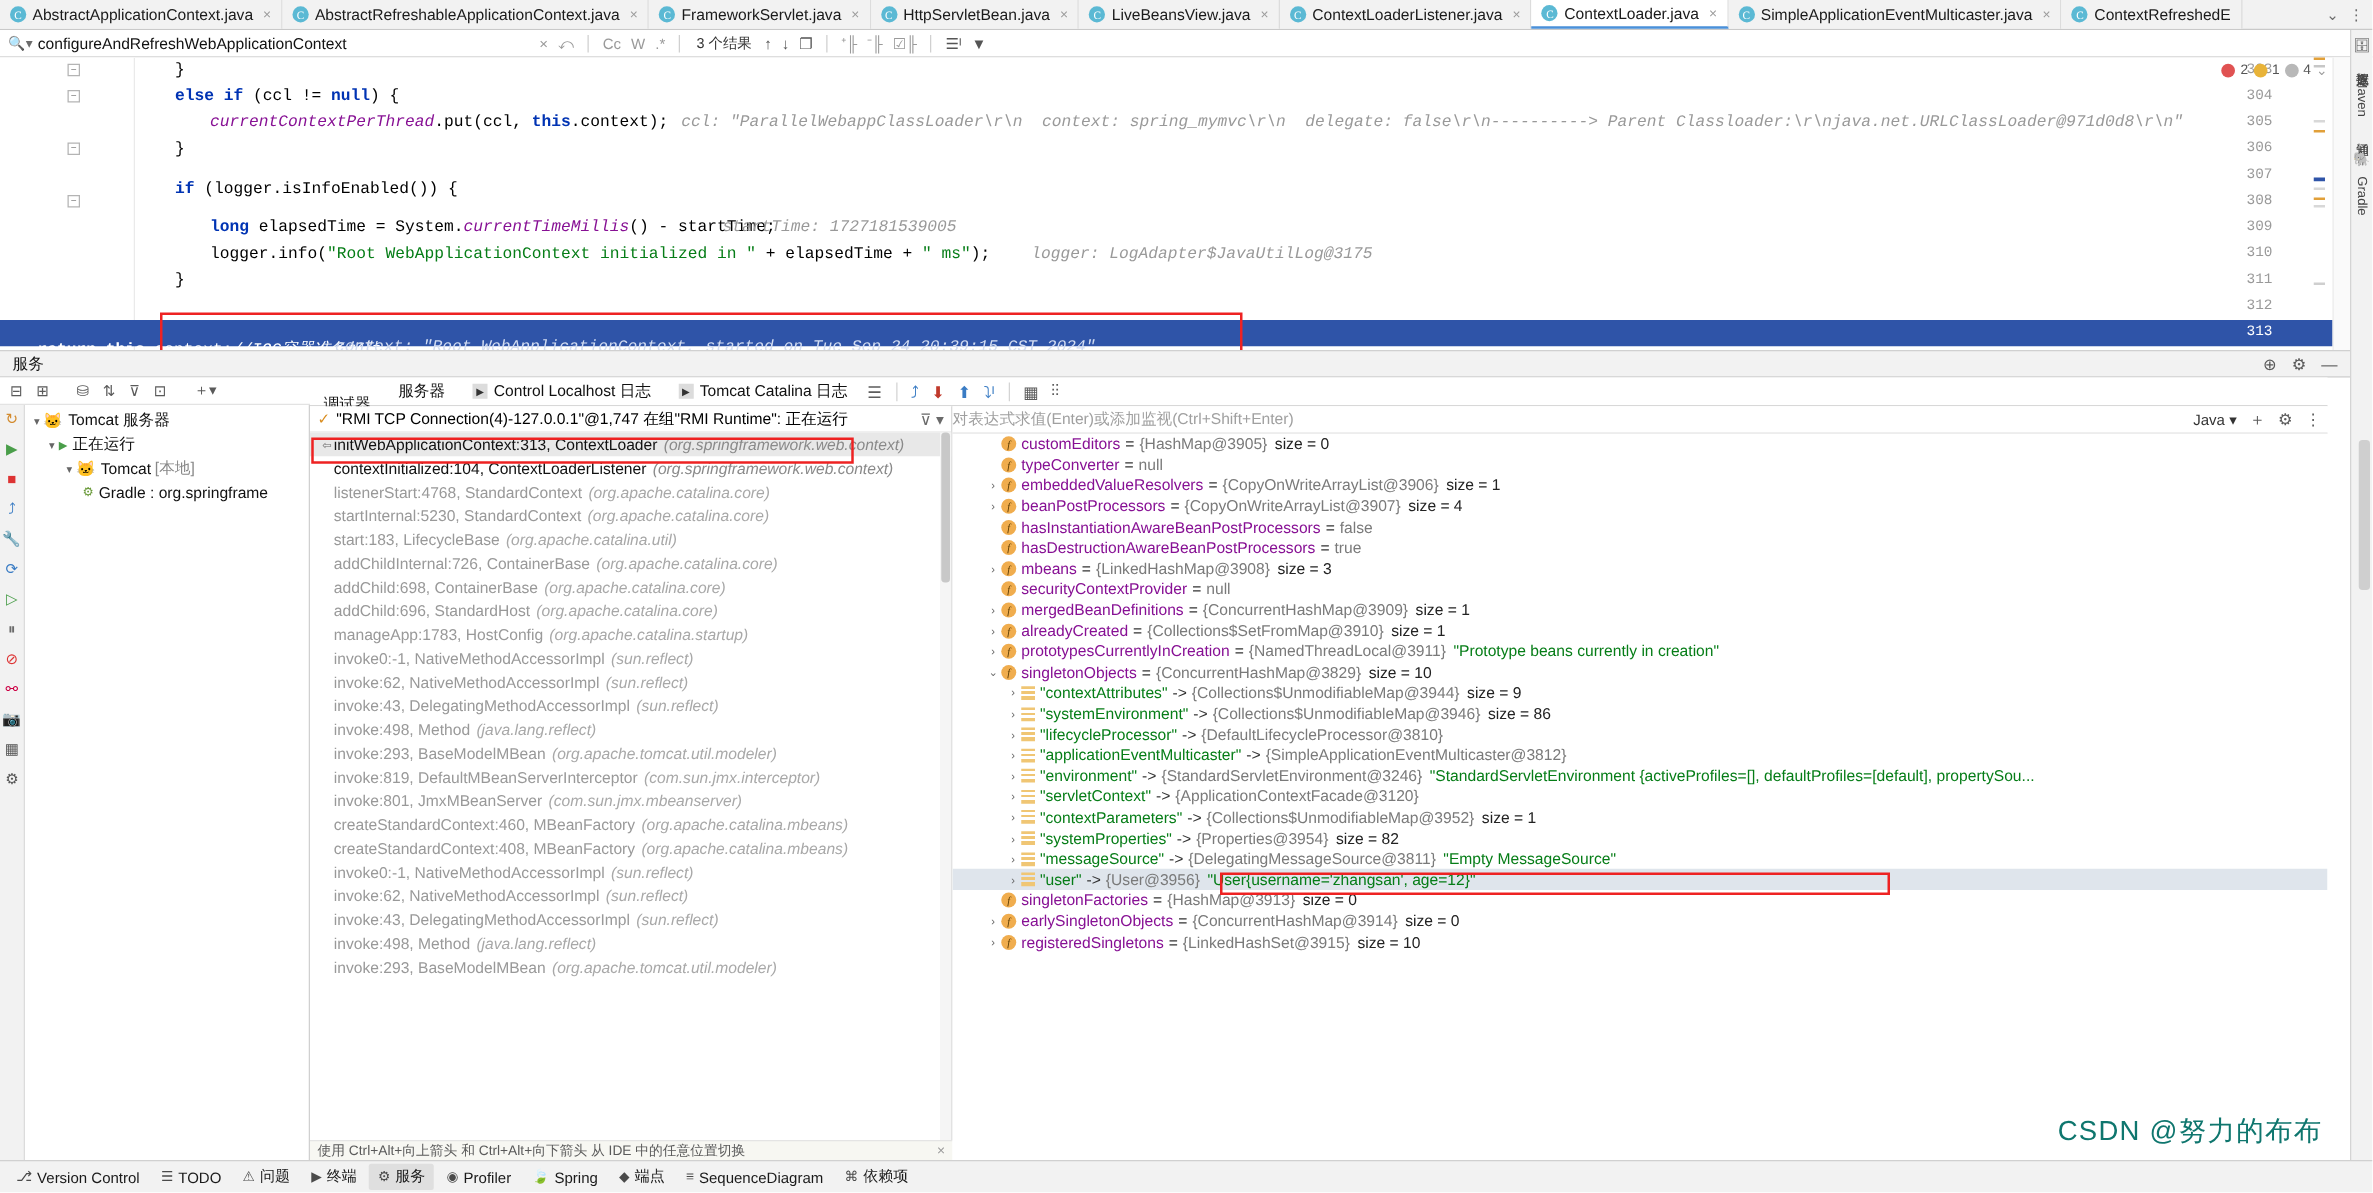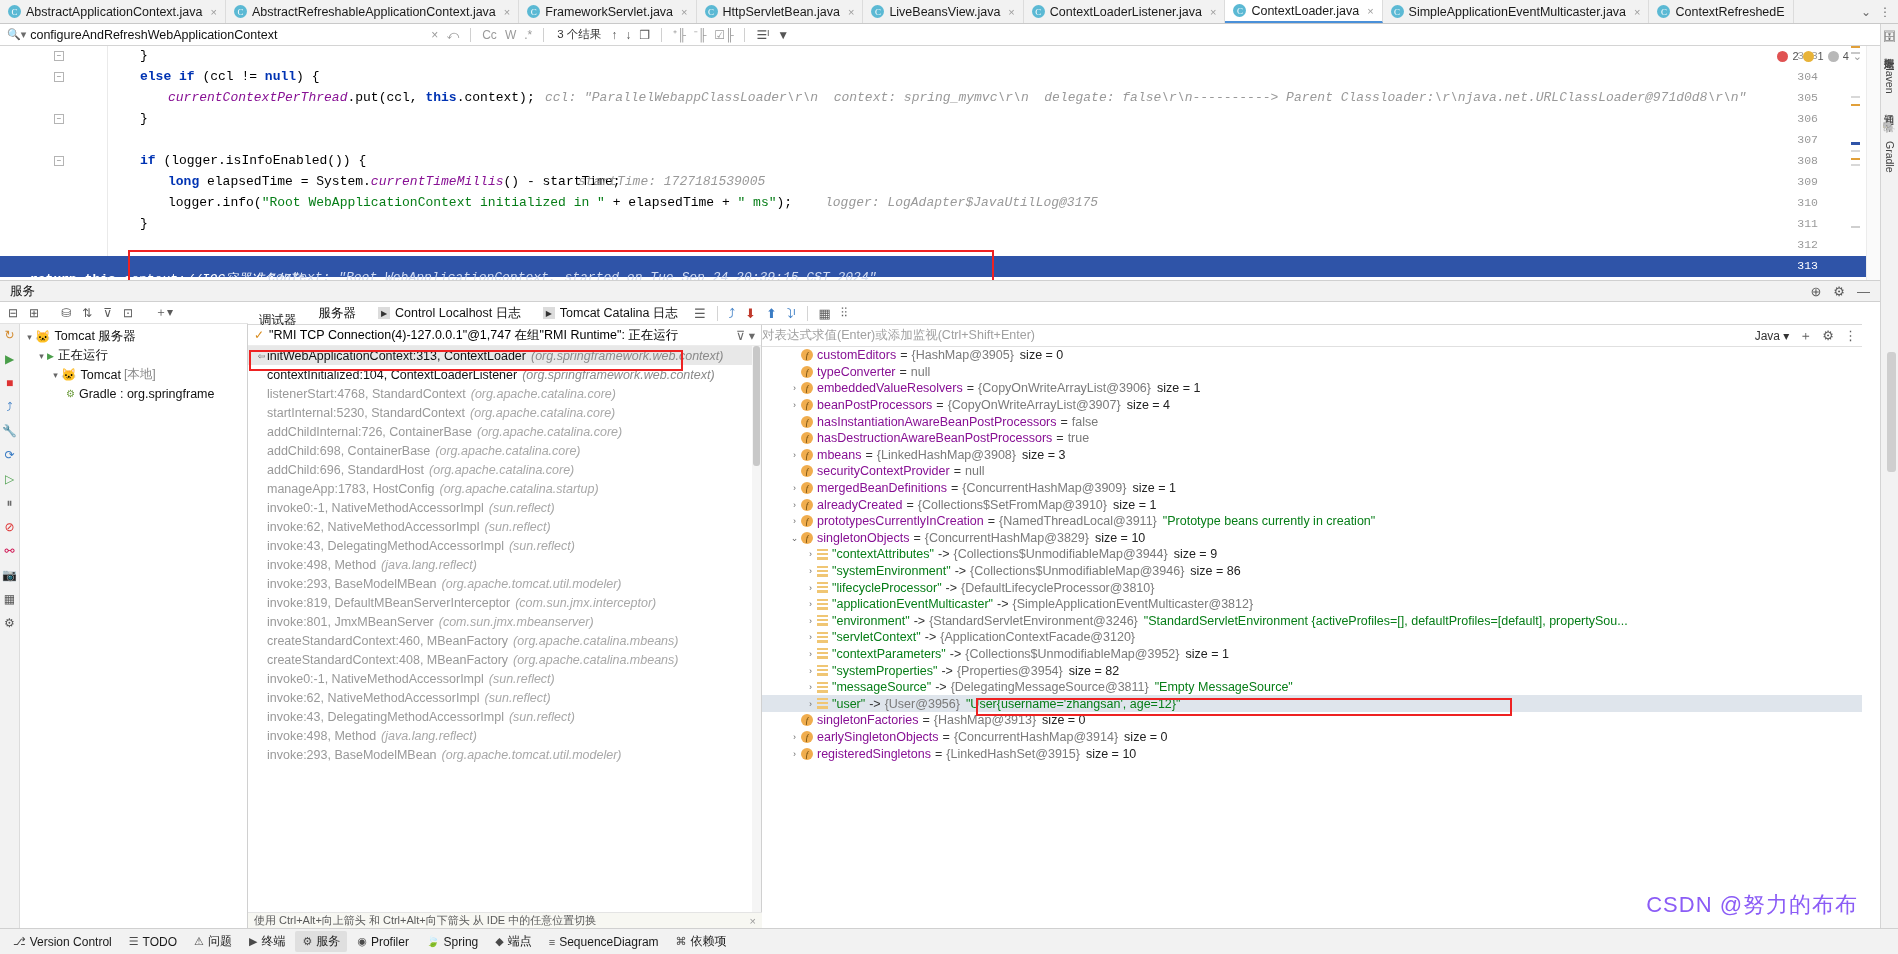--- a/index.html
+++ b/index.html
@@ -138,21 +138,21 @@
   .svcrow { display:flex; align-items:center; height:19px; font-size:12.5px; color:#111; white-space:nowrap; }
   .arr { width:11px; text-align:center; color:#666; font-size:9px; flex:none; }
 
   
   #dbg-tabs {
     position:absolute; left:248px; top:302px; width:1614px; height:23px;
     background:#ffffff; border-bottom:1px solid #d8d8d8;
     display:flex; align-items:center; gap:0; font-size:12.5px;
   }
   .dtab { padding:0 11px; height:23px; display:flex; align-items:center; color:#111; gap:5px; white-space:nowrap; }
-  .dtab.active { border-bottom:8px solid #84cc16; font-weight:normal;margin-top:22px; }
+  .dtab.active { border-bottom:2px solid #84cc16; font-weight:normal;margin-top:22px; }
   .runico {
     width:12px; height:12px; background:#dcdcdc; color:#333; font-size:8px;
     display:flex; align-items:center; justify-content:center; flex:none;
   }
   .dsep { width:1px; height:15px; background:#d4d4d4; margin:0 6px; }
   .dico { color:#5d5d5d; font-size:13px; padding:0 5px; }
   .dico.blue { color:#3a7cc4; }
   .dico.red { color:#c0392b; }
 
   
@@ -223,21 +223,21 @@
   .veq { color:#333; margin:0 4px; }
   .vval { color:#7a7a7a; }
   .vstr { color:#067d17; }
   .vsize { color:#222; margin-left:6px; }
   #redbox-user {
     position:absolute; left:976px; top:698px; width:536px; height:18px;
     border:2px solid #ee2222; pointer-events:none;
   }
   #watermark {
     position:absolute; right:40px; bottom:34px;
-    font-size:22px; color:#8b5cf6; letter-spacing:1px;
+    font-size:22px; color:#0f766e; letter-spacing:1px;
   }
   #vars-scroll { position:absolute; right:2px; top:352px; width:9px; height:120px; background:#cfcfcf; border-radius:3px; }
 
   
   #status {
     position:absolute; left:0; bottom:0; width:1898px; height:26px;
     background:#f2f2f2; border-top:1px solid #d0d0d0;
     display:flex; align-items:center; gap:3px; padding-left:6px; font-size:12px; color:#1a1a1a;
   }
   .sitem { display:flex; align-items:center; gap:4px; padding:2px 7px; white-space:nowrap; }
@@ -344,21 +344,21 @@
 
   <div class="codeline" style="top:2px;left:140px">}</div>
 
   <div class="codeline" style="top:23px;left:140px"><span class="kw">else if</span> (ccl != <span class="kw">null</span>) {</div>
 
   <div class="codeline" style="top:44px;left:168px"><span class="fld">currentContextPerThread</span>.put(ccl, <span class="kw">this</span>.context);</div>
   <div class="codeline cmt-hint" style="top:44px;left:545px">ccl: "ParallelWebappClassLoader\r\n  context: spring_mymvc\r\n  delegate: false\r\n----------&gt; Parent Classloader:\r\njava.net.URLClassLoader@971d0d8\r\n"</div>
 
   <div class="codeline" style="top:65px;left:140px">}</div>
 
-  <div class="codeline" style="top:107px;left:140px"><span class="kw">if</span> (logger.isInfoEnabled()) {</div>
+  <div class="codeline" style="top:97px;left:140px"><span class="kw">if</span> (logger.isInfoEnabled()) {</div>
 
   <div class="codeline" style="top:128px;left:168px"><span class="kw">long</span> elapsedTime = System.<span class="fld">currentTimeMillis</span>() - startTime;</div>
   <div class="codeline cmt-hint" style="top:128px;left:578px">startTime: 1727181539005</div>
 
   <div class="codeline" style="top:149px;left:168px">logger.info(<span class="str">"Root WebApplicationContext initialized in "</span> + elapsedTime + <span class="str">" ms"</span>);</div>
   <div class="codeline cmt-hint" style="top:149px;left:825px">logger: LogAdapter$JavaUtilLog@3175</div>
 
   <div class="codeline" style="top:170px;left:140px">}</div>
 
   <div class="hl-row" style="top:210px">
@@ -510,20 +510,25 @@
         <span class="mname">listenerStart:4768, StandardContext</span>
         <span class="pkg">(org.apache.catalina.core)</span>
       </div>
       <div class="frow dim">
         <span class="arr"></span>
         <span class="mname">startInternal:5230, StandardContext</span>
         <span class="pkg">(org.apache.catalina.core)</span>
       </div>
       <div class="frow dim">
         <span class="arr"></span>
+        <span class="mname">start:183, LifecycleBase</span>
+        <span class="pkg">(org.apache.catalina.util)</span>
+      </div>
+      <div class="frow dim">
+        <span class="arr"></span>
         <span class="mname">addChildInternal:726, ContainerBase</span>
         <span class="pkg">(org.apache.catalina.core)</span>
       </div>
       <div class="frow dim">
         <span class="arr"></span>
         <span class="mname">addChild:698, ContainerBase</span>
         <span class="pkg">(org.apache.catalina.core)</span>
       </div>
       <div class="frow dim">
         <span class="arr"></span>

